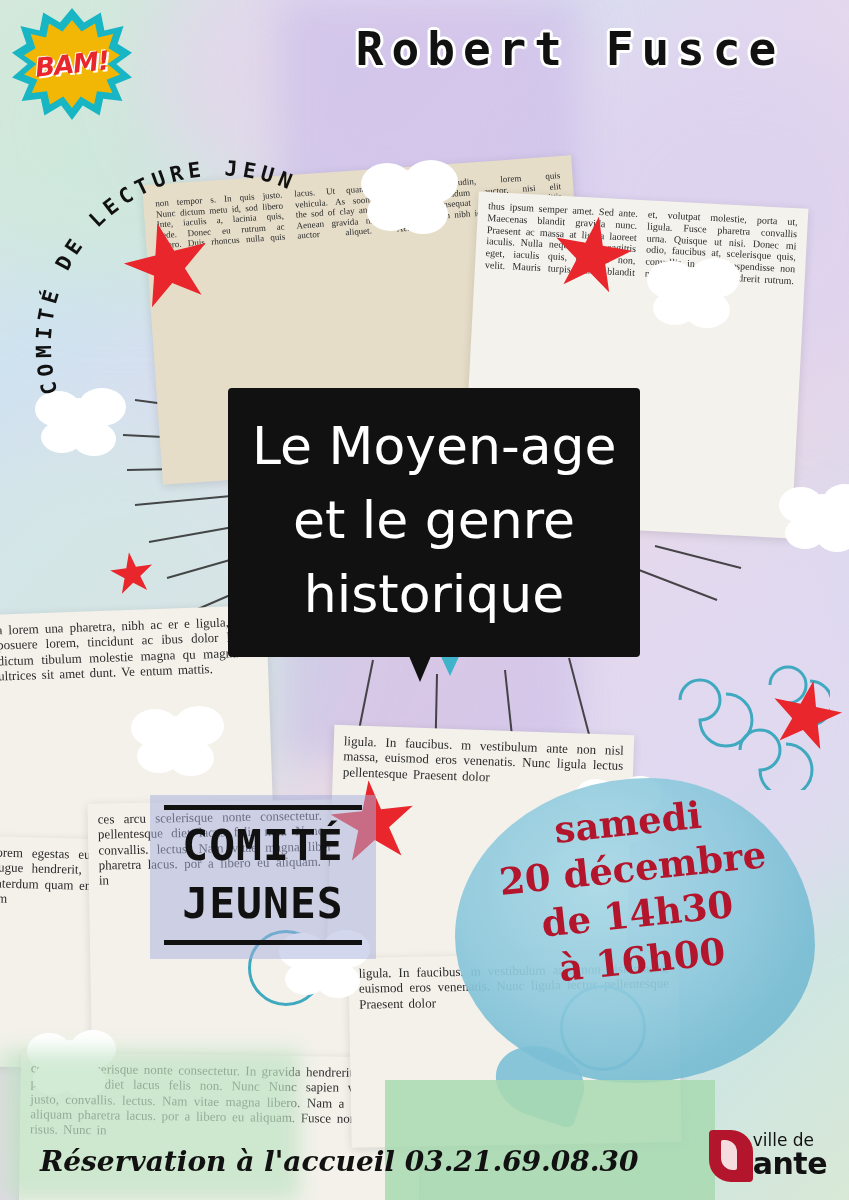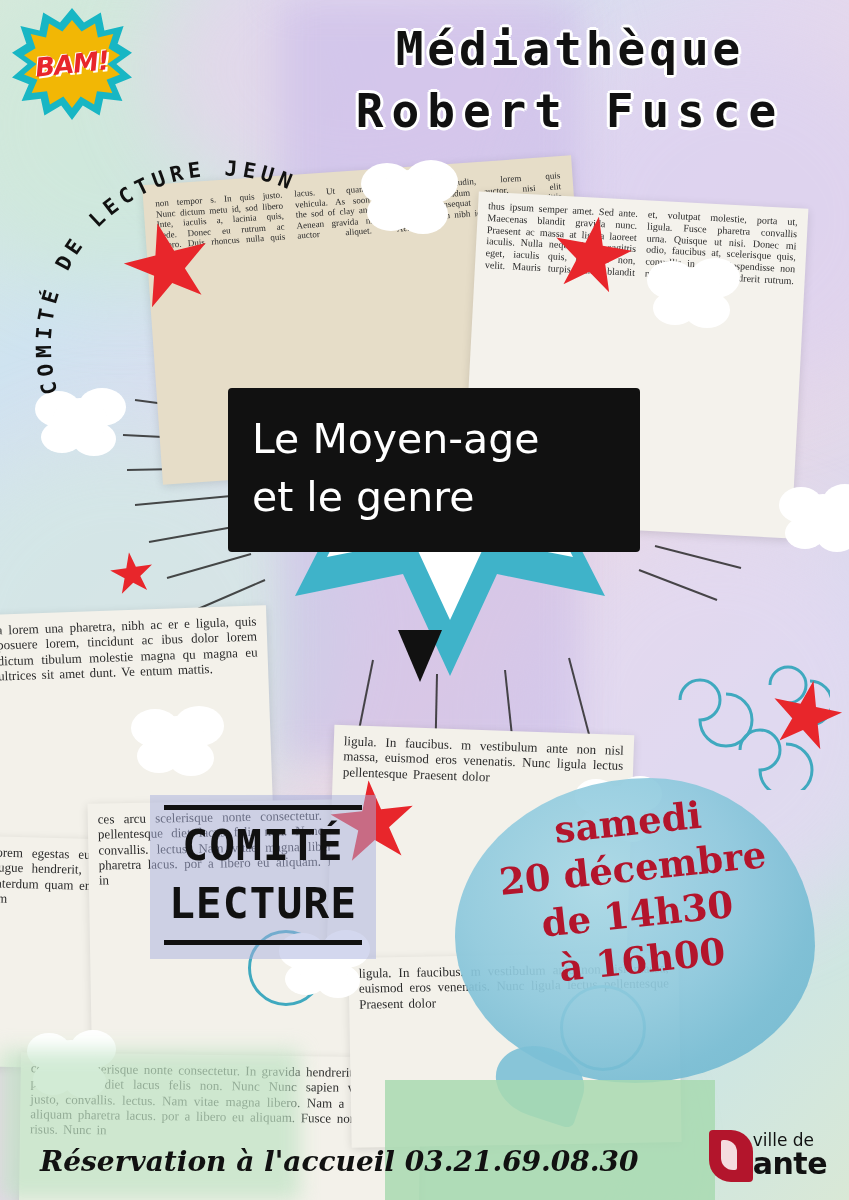--- a/index.html
+++ b/index.html
@@ -213,22 +213,23 @@
     left: 228px; top: 388px;
     width: 412px;
     background: #111111;
     border-radius: 4px;
     padding: 22px 24px 26px 24px;
     box-sizing: border-box;
   }
   .bubble .line {
     color: #ffffff;
     font-family: "DejaVu Sans", sans-serif;
-    font-size: 41px;
+    font-size: 52px;
     line-height: 1.42;
+    text-align: center;
     white-space: nowrap;
   }
   .bubble-tail {
     position: absolute;
     left: 398px; top: 630px;
     width: 0; height: 0;
     border-left: 22px solid transparent;
     border-right: 22px solid transparent;
     border-top: 52px solid #111111;
   }
@@ -443,43 +444,43 @@
   <div class="star" style="left:770px; top:680px; width:72px; height:72px; transform:rotate(12deg);"></div>
   <div class="star" style="left:330px; top:780px; width:86px; height:86px; transform:rotate(-6deg);"></div>
 
   <div class="bam">
     <div class="burstshape"></div>
     <div class="inner"></div>
     <div class="label">BAM!</div>
   </div>
 
   <div class="mediatheque">
-    <span>Médiathèque</span>
     <span class="l2">Robert  Fusce</span>
   </div>
 
   <div class="arc-text">
     <svg viewBox="0 0 300 260">
       <path id="arcpath" d="M 20 250 A 170 170 0 0 1 250 40" fill="none"></path>
       <text>
         <textPath href="#arcpath" startOffset="2%">COMITÉ DE LECTURE JEUNES</textPath>
       </text>
     </svg>
   </div>
 
   <div class="bubble">
     <div class="line">Le Moyen-age</div>
     <div class="line">et le genre</div>
+    <div class="line">historique</div>
   </div>
   <div class="bubble-tail"></div>
 
   <div class="clj">
     <div class="rule"></div>
     <div class="w">COMITÉ</div>
-    <div class="w">LECTURE</div>
+    <div class="w">JEUNES</div>
     <div class="rule bottom"></div>
   </div>
 
   <div class="datebubble">
     <div class="blobshape"></div>
     <div class="tail"></div>
   </div>
   <div class="datetext">
     <span>samedi</span>
     <span>20 décembre</span>

